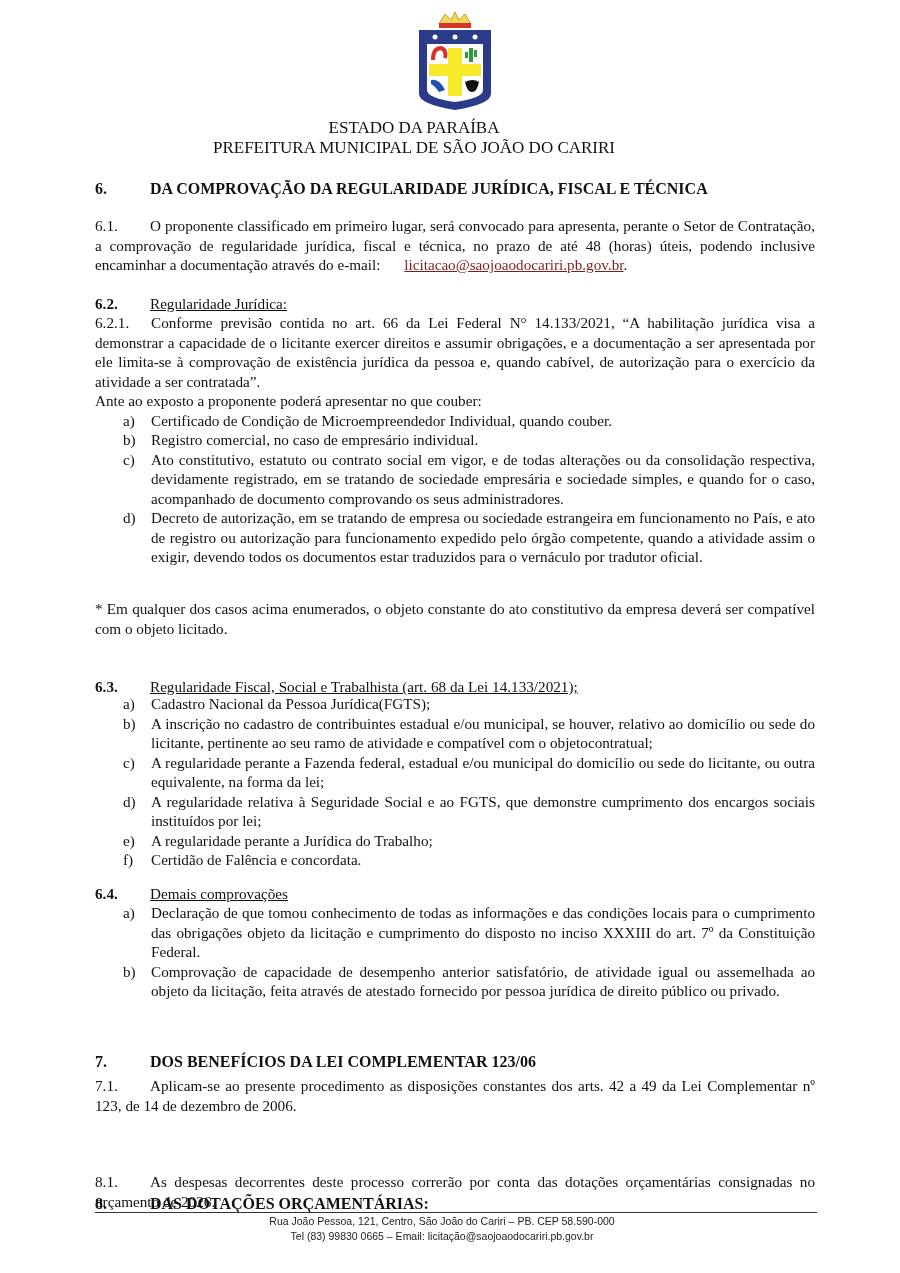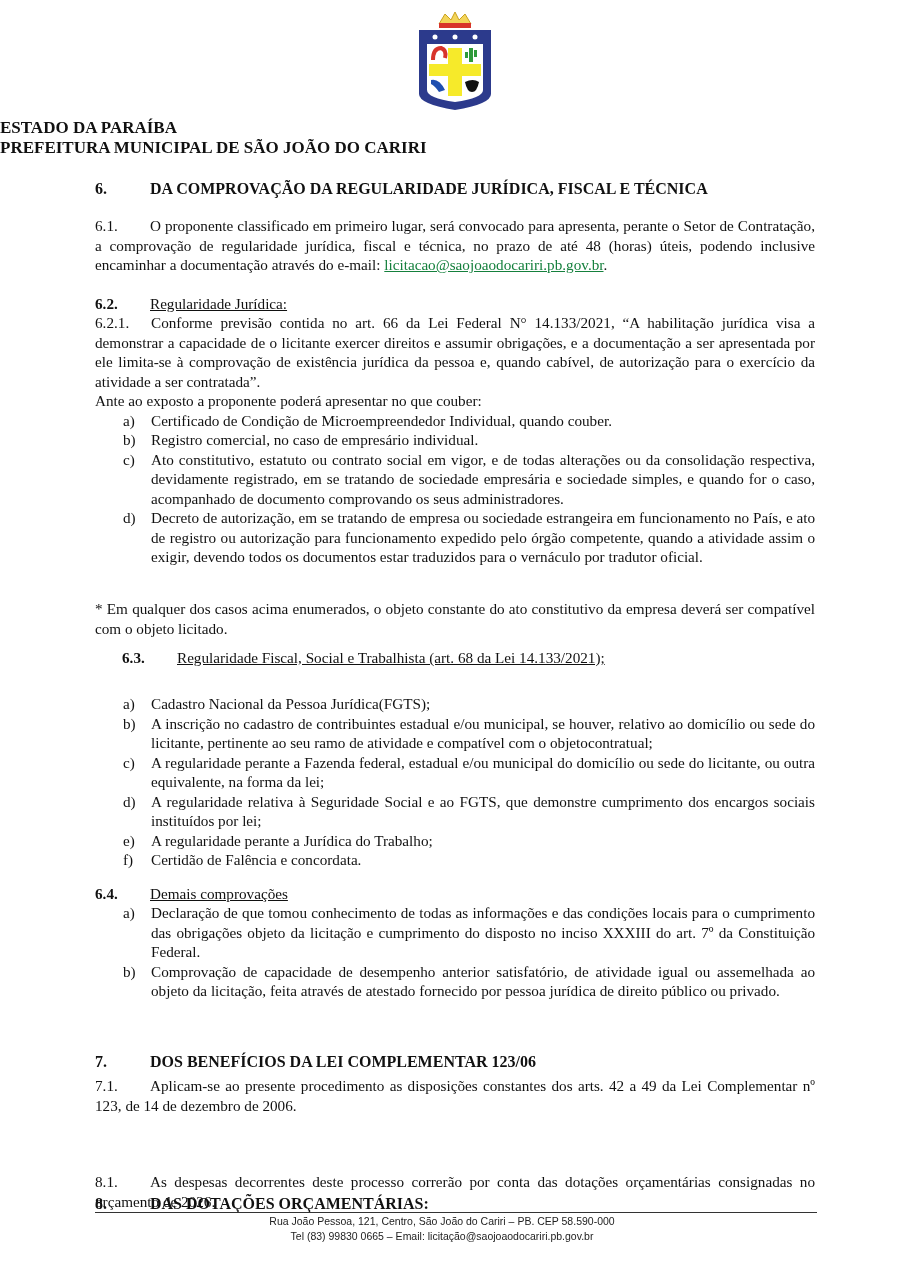--- a/index.html
+++ b/index.html
@@ -1,27 +1,27 @@
 <!DOCTYPE html>
 <html><head>
 <meta charset="utf-8">
 <style>
   html, body { margin:0; padding:0; background:#ffffff; }
   body { width:900px; height:1273px; position:relative; overflow:hidden;
          font-family:"Liberation Serif","DejaVu Serif",serif; color:#111; font-size:15.2px; }
   .crest { position:absolute; left:415px; top:12px; width:80px; height:100px; }
-  .hdr { position:absolute; left:0; width:828px; font-weight:bold; font-size:17px; }
+  .hdr { position:absolute; left:0; width:828px; text-align:center; font-weight:normal; font-size:17px; }
   .blk { position:absolute; left:95px; width:720px; line-height:19.5px; text-align:justify; }
   .h1 { font-weight:bold; font-size:16px; }
   .num { display:inline-block; width:55px; }
   .h2 .num { font-weight:bold; }
   .h2 .t { font-weight:normal; text-decoration:underline; }
   .li { position:relative; padding-left:56px; text-align:justify; }
   .li .m { position:absolute; left:28px; top:0; }
-  a.link { color:#15803d; text-decoration:underline; }
+  a.link { color:#7f1d1d; text-decoration:underline;margin-left:20px; }
   .footer-line { position:absolute; left:95px; top:1212px; width:722px; height:1px; background:#333; }
   .footer { position:absolute; left:0; width:884px; text-align:center; font-family:"Liberation Sans","DejaVu Sans",sans-serif; font-size:10.5px; color:#222; }
 </style>
 </head>
 <body>
 
 <svg class="crest" viewBox="0 0 80 100">
   <path d="M24 12 L30 2 L36 8 L40 0 L44 8 L50 2 L56 12 Z" fill="#f3d55a" stroke="#c9a11f" stroke-width="1"></path>
   <rect x="24" y="11" width="32" height="5" fill="#d8342b"></rect>
   <path d="M4 18 H76 V82 Q76 92 40 98 Q4 92 4 82 Z" fill="#2c3a8c"></path>
@@ -56,21 +56,21 @@
 <div class="blk" style="top:313px;">
   <span style="display:inline-block;width:56px;">6.2.1.</span><span>Conforme previsão contida no art. 66 da Lei Federal N° 14.133/2021, “A habilitação jurídica visa a demonstrar a capacidade de o licitante exercer direitos e assumir obrigações, e a documentação a ser apresentada por ele limita-se à comprovação de existência jurídica da pessoa e, quando cabível, de autorização para o exercício da atividade a ser contratada”.</span>
   <div>Ante ao exposto a proponente poderá apresentar no que couber:</div>
   <div class="li"><span class="m">a)</span><span>Certificado de Condição de Microempreendedor Individual, quando couber.</span></div>
   <div class="li"><span class="m">b)</span><span>Registro comercial, no caso de empresário individual.</span></div>
   <div class="li"><span class="m">c)</span><span>Ato constitutivo, estatuto ou contrato social em vigor, e de todas alterações ou da consolidação respectiva, devidamente registrado, em se tratando de sociedade empresária e sociedade simples, e quando for o caso, acompanhado de documento comprovando os seus administradores.</span></div>
   <div class="li"><span class="m">d)</span><span>Decreto de autorização, em se tratando de empresa ou sociedade estrangeira em funcionamento no País, e ato de registro ou autorização para funcionamento expedido pelo órgão competente, quando a atividade assim o exigir, devendo todos os documentos estar traduzidos para o vernáculo por tradutor oficial.</span></div>
 </div>
 <div class="blk" style="top:599px;">* Em qualquer dos casos acima enumerados, o objeto constante do ato constitutivo da empresa deverá ser compatível com o objeto licitado.</div>
 
-<div class="blk h2" style="top:648px;margin-left:27px;">
+<div class="blk h2" style="top:677px;">
   <span class="num">6.3.</span><span class="t">Regularidade Fiscal, Social e Trabalhista (art. 68 da Lei 14.133/2021);</span>
 </div>
 <div class="blk" style="top:694px;">
   <div class="li"><span class="m">a)</span><span>Cadastro Nacional da Pessoa Jurídica(FGTS);</span></div>
   <div class="li"><span class="m">b)</span><span>A inscrição no cadastro de contribuintes estadual e/ou municipal, se houver, relativo ao domicílio ou sede do licitante, pertinente ao seu ramo de atividade e compatível com o objetocontratual;</span></div>
   <div class="li"><span class="m">c)</span><span>A regularidade perante a Fazenda federal, estadual e/ou municipal do domicílio ou sede do licitante, ou outra equivalente, na forma da lei;</span></div>
   <div class="li"><span class="m">d)</span><span>A regularidade relativa à Seguridade Social e ao FGTS, que demonstre cumprimento dos encargos sociais instituídos por lei;</span></div>
   <div class="li"><span class="m">e)</span><span>A regularidade perante a Jurídica do Trabalho;</span></div>
   <div class="li"><span class="m">f)</span><span>Certidão de Falência e concordata.</span></div>
 </div>

